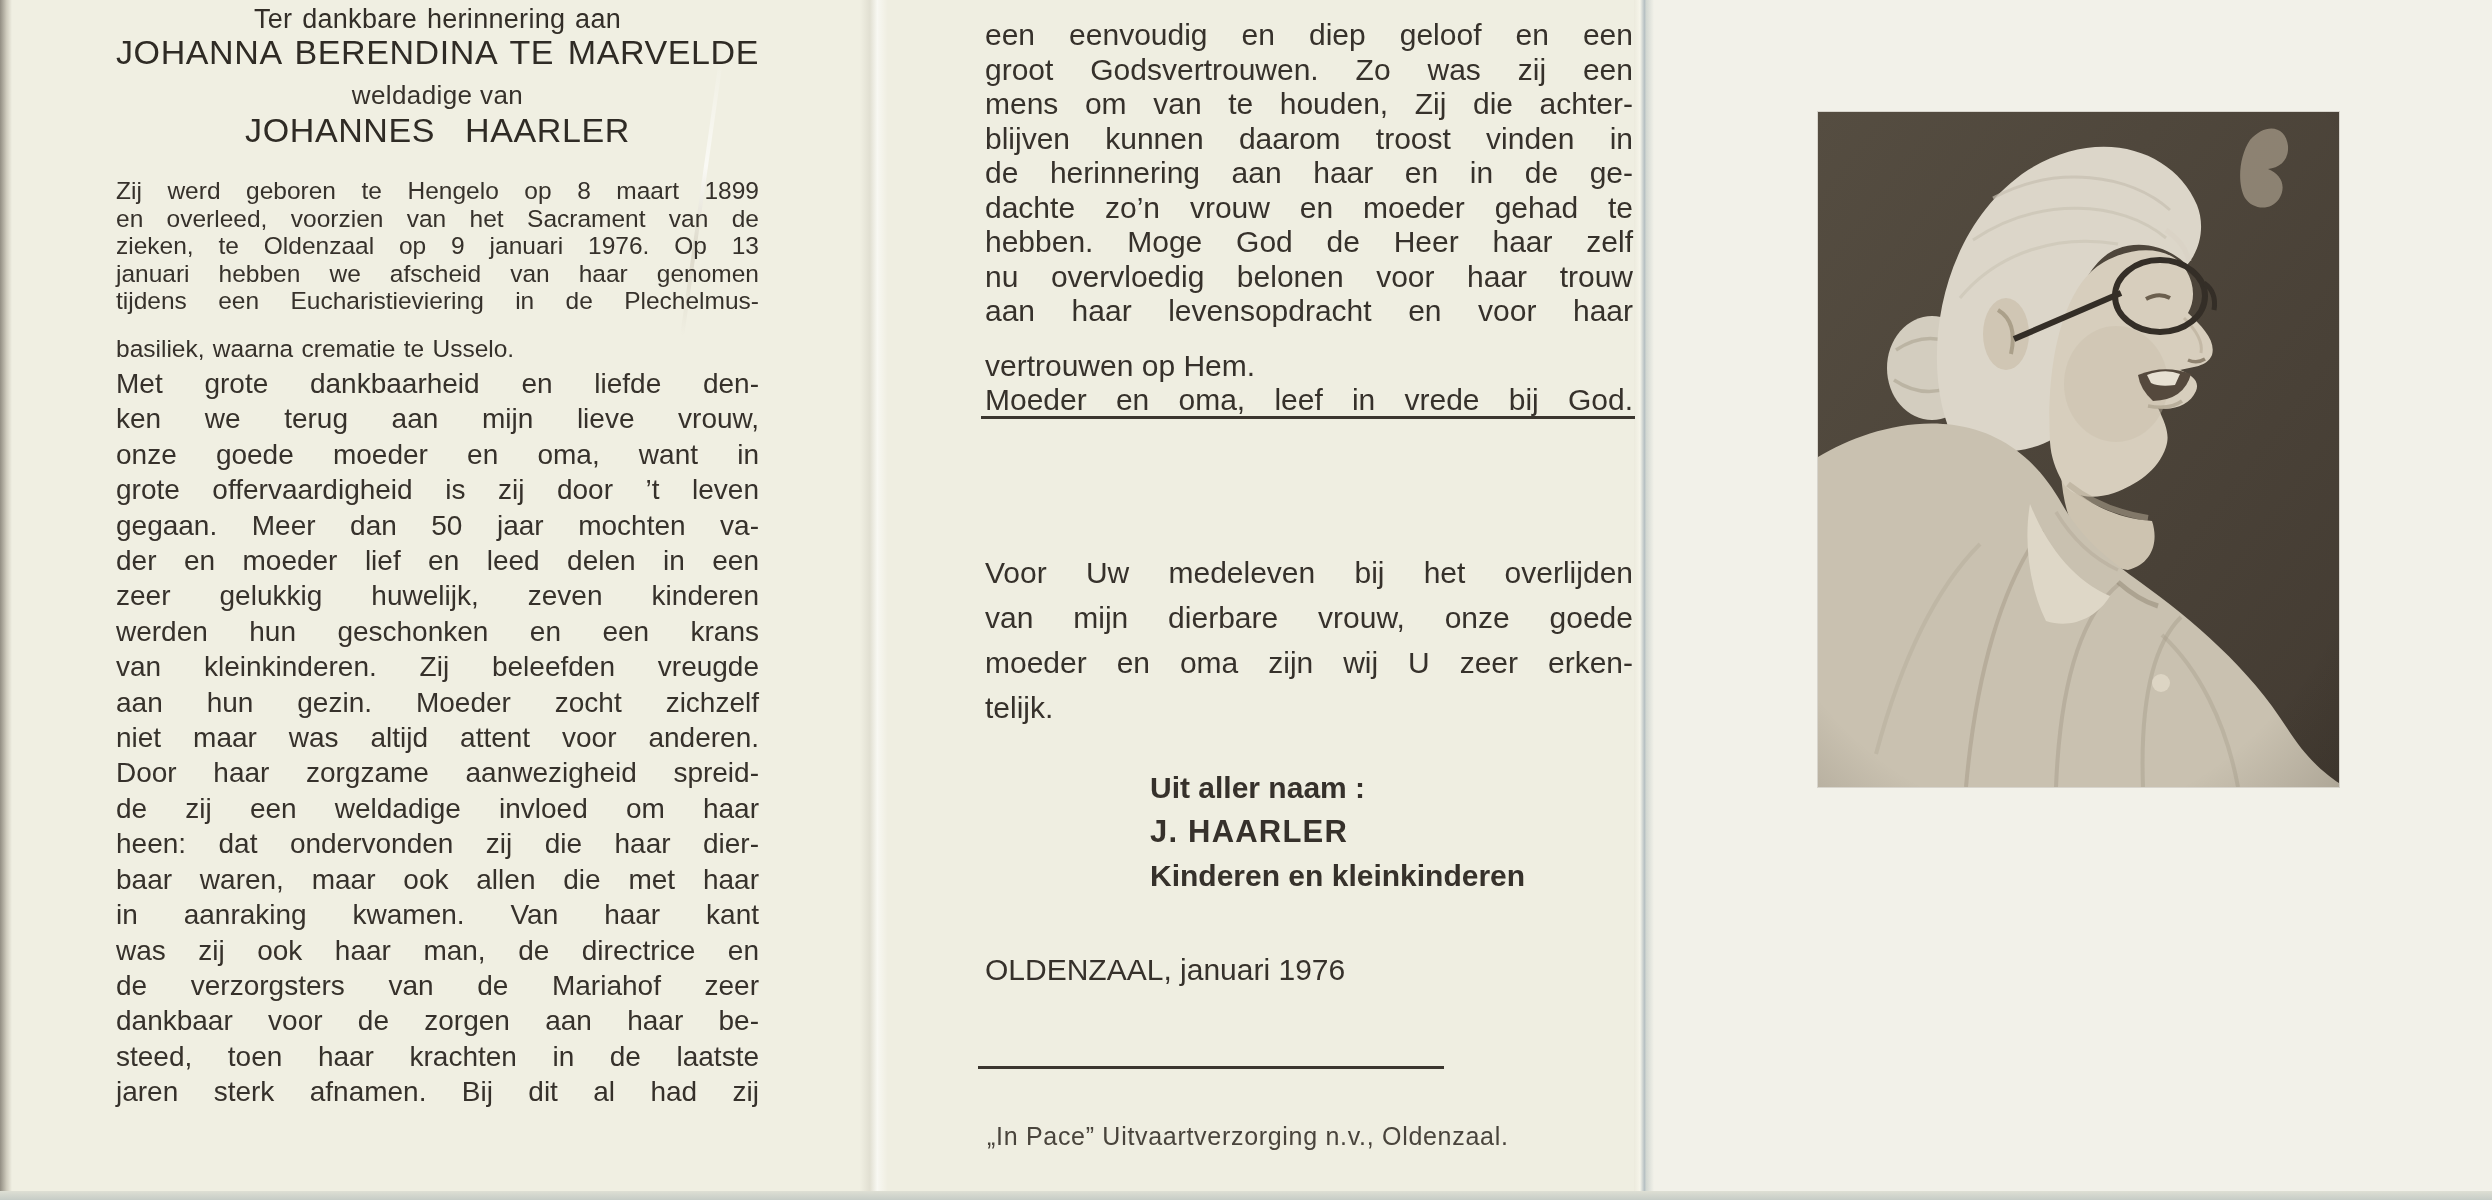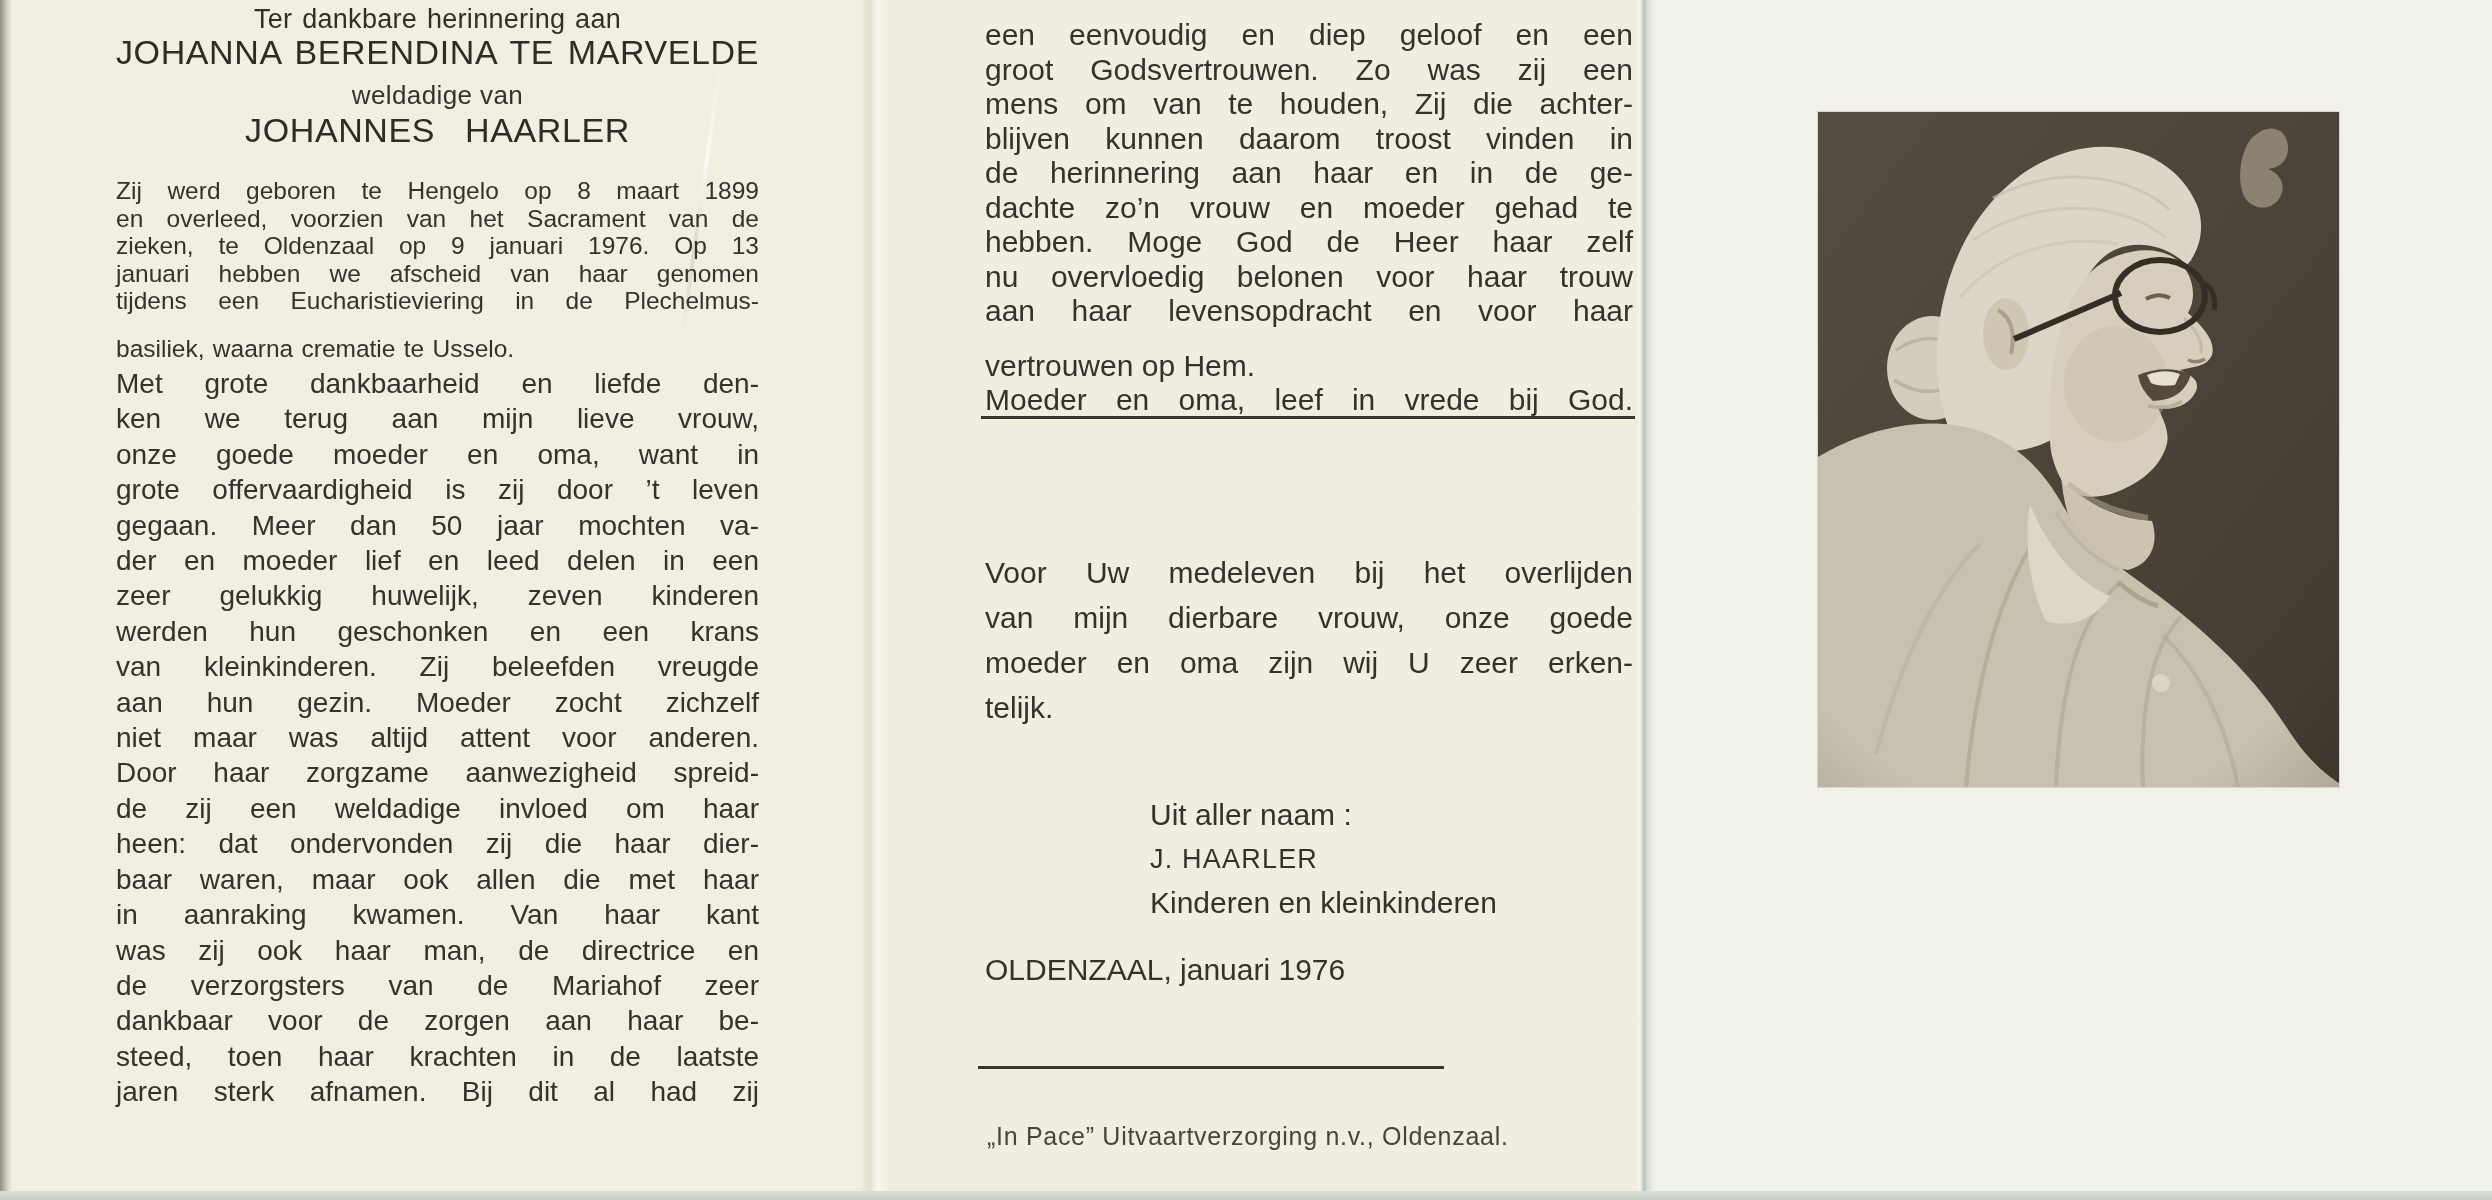--- a/index.html
+++ b/index.html
@@ -37,22 +37,22 @@
   .name{position:absolute;top:33px;width:100%;font-size:34px;letter-spacing:.6px;color:#2f2b25;}
   .relation{position:absolute;top:80px;width:100%;font-size:26px;letter-spacing:.4px;}
   .spouse{position:absolute;top:111px;width:100%;font-size:34px;word-spacing:20px;letter-spacing:.6px;color:#2f2b25;}
   .vitals{position:absolute;top:177px;width:100%;font-size:24.5px;line-height:27.6px;word-spacing:1.5px;}
   .memorial{position:absolute;top:366px;width:100%;font-size:28px;line-height:35.4px;}
 
   .cont{position:absolute;top:18px;width:100%;font-size:30px;line-height:34.5px;}
   .rule{position:absolute;background:#3b362f;height:3px;}
   .rule-top{top:416px;left:-4px;width:654px;}
   .ack{position:absolute;top:550px;width:100%;font-size:30px;line-height:45px;}
-  .sig{position:absolute;top:793px;left:165px;font-size:30px;line-height:44px;}
-  .sig-name{font-size:27px;letter-spacing:1.2px;}
+  .sig{position:absolute;top:766px;left:165px;font-size:30px;line-height:44px;font-weight:bold;}
+  .sig-name{font-size:31px;letter-spacing:1.2px;}
   .place-block{position:absolute;top:948px;left:0;font-size:30px;line-height:44px;}
   .undertaker-rule{top:1066px;left:-7px;width:466px;}
   .undertaker{position:absolute;top:1121px;left:2px;font-size:25px;line-height:30px;letter-spacing:.7px;color:#49443c;}
 
   .photo{position:absolute;left:1818px;top:112px;width:521px;height:675px;margin:0;
     outline:1px solid rgba(60,50,40,.15);}
   .photo svg{display:block;width:100%;height:100%;}
 </style>
 </head>
 <body>

